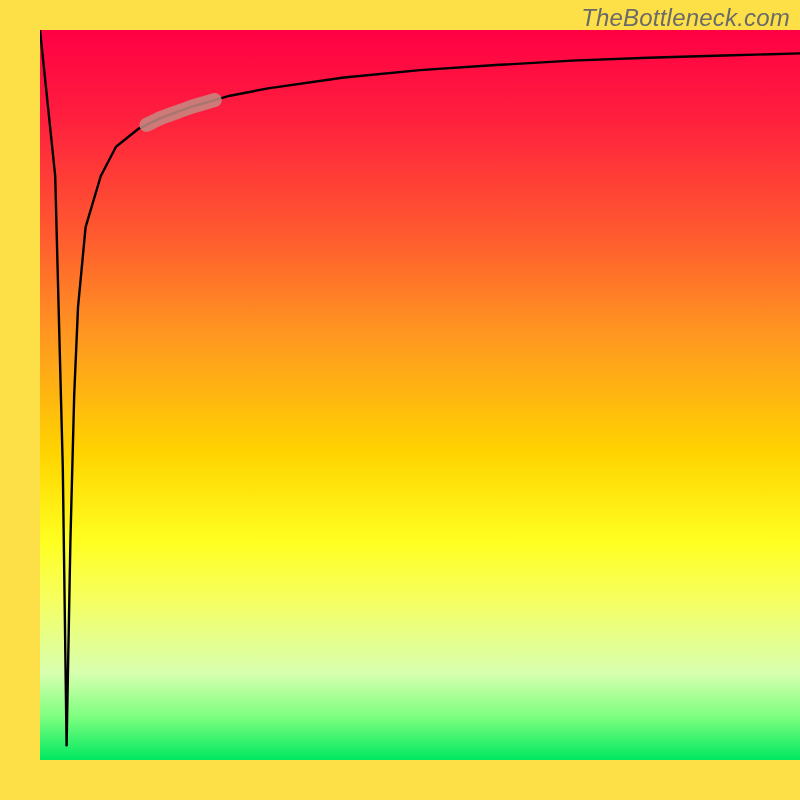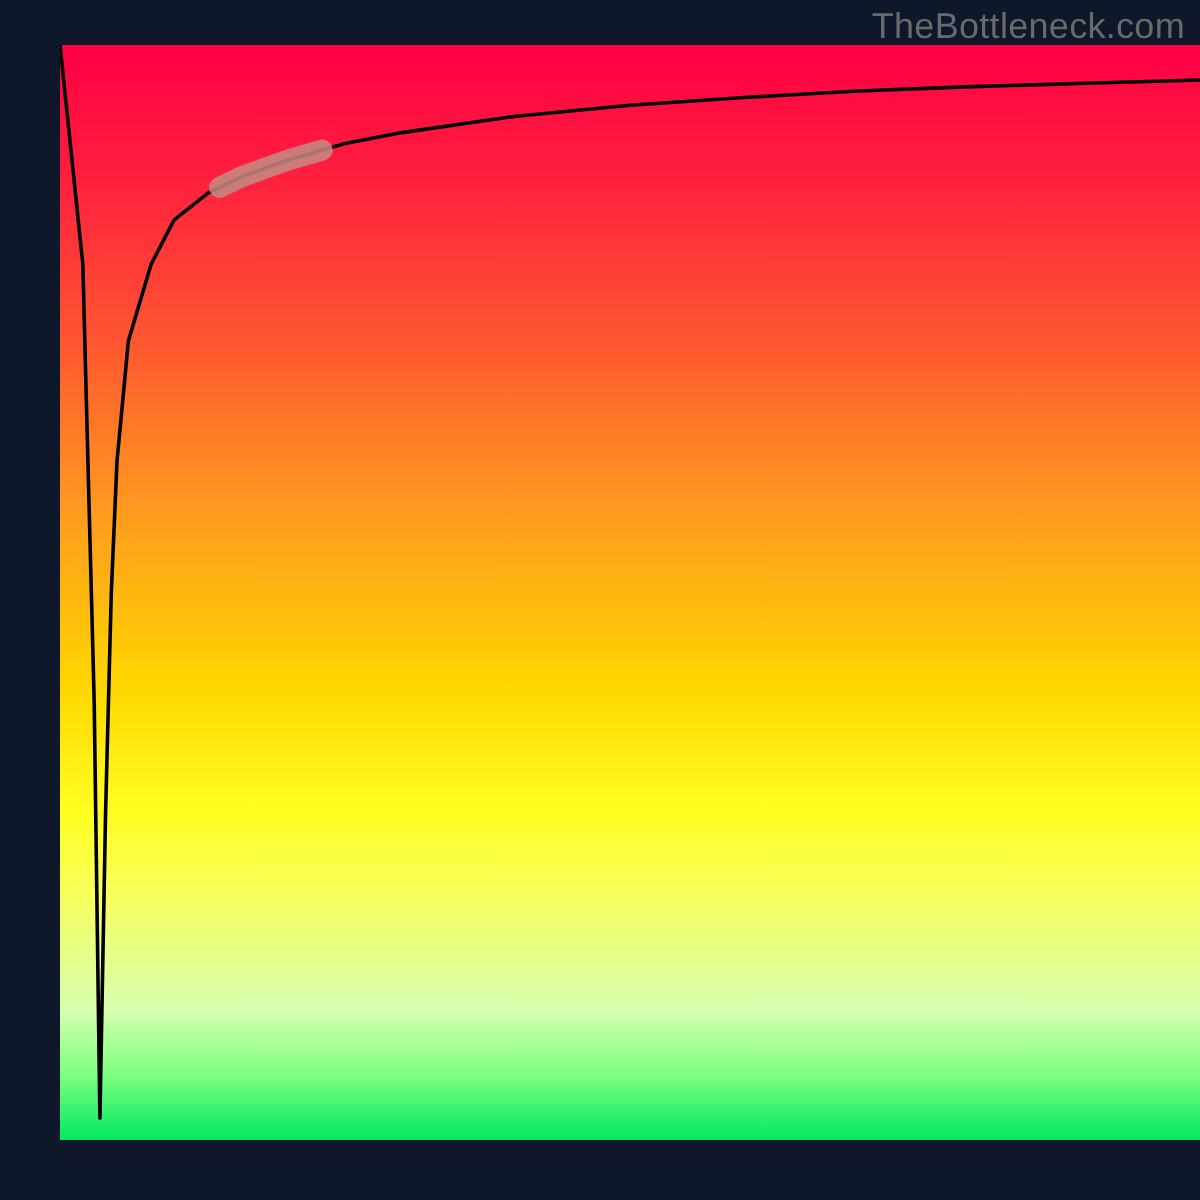--- a/index.html
+++ b/index.html
@@ -1,21 +1,22 @@
 <!DOCTYPE html>
 <html><head>
 <meta charset="utf-8">
 <style>
   * { margin: 0; padding: 0; box-sizing: border-box; }
   html, body { width: 800px; height: 800px; overflow: hidden; background: #fff; }
   .chart-wrap {
     position: relative;
     width: 800px;
     height: 800px;
-    background: #0f172a;
+    background: #fde047;
+    font-style: italic;
   }
   .watermark {
     position: absolute;
     top: 4px;
     right: 10px;
     font-family: Arial, Helvetica, sans-serif;
     font-size: 24px;
     color: #6a6a6a;
     letter-spacing: 0.2px;
     z-index: 5;

